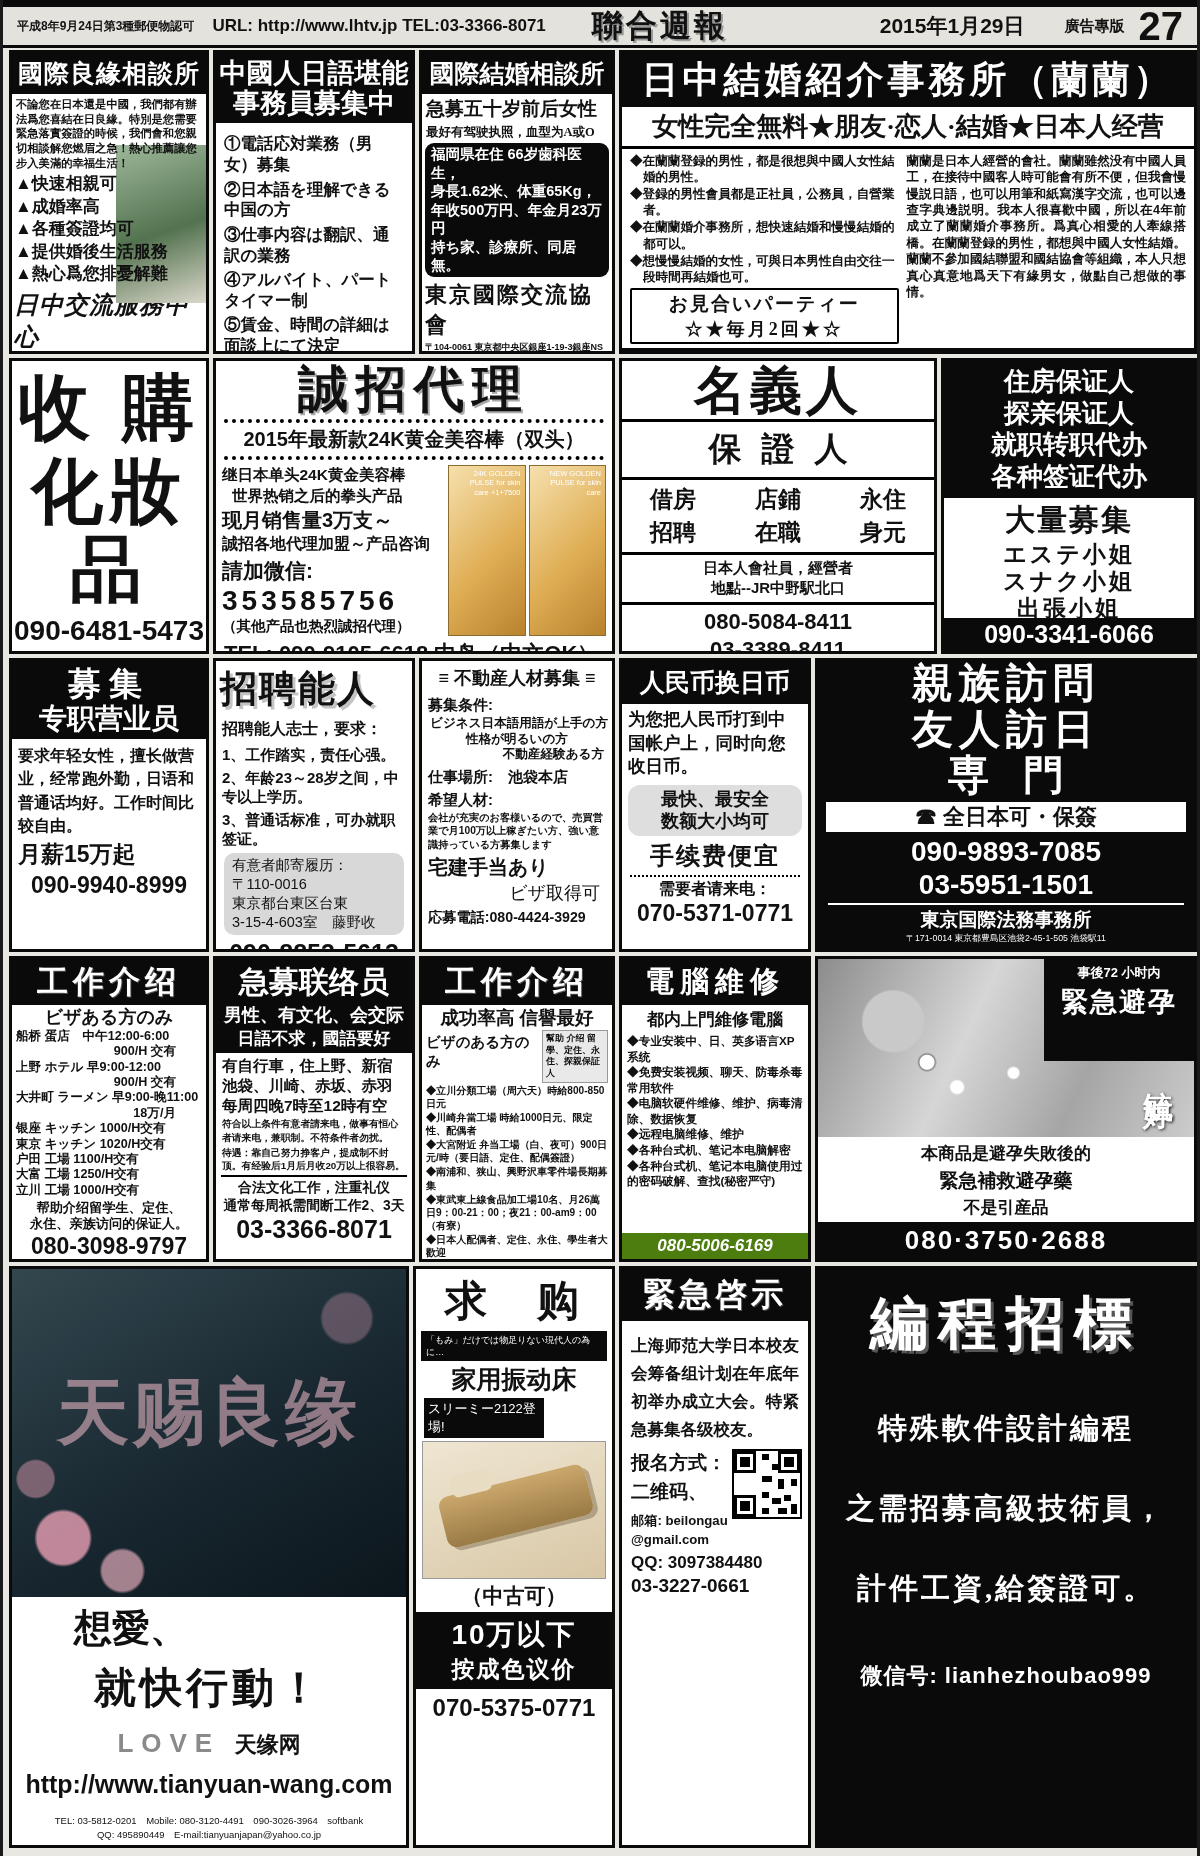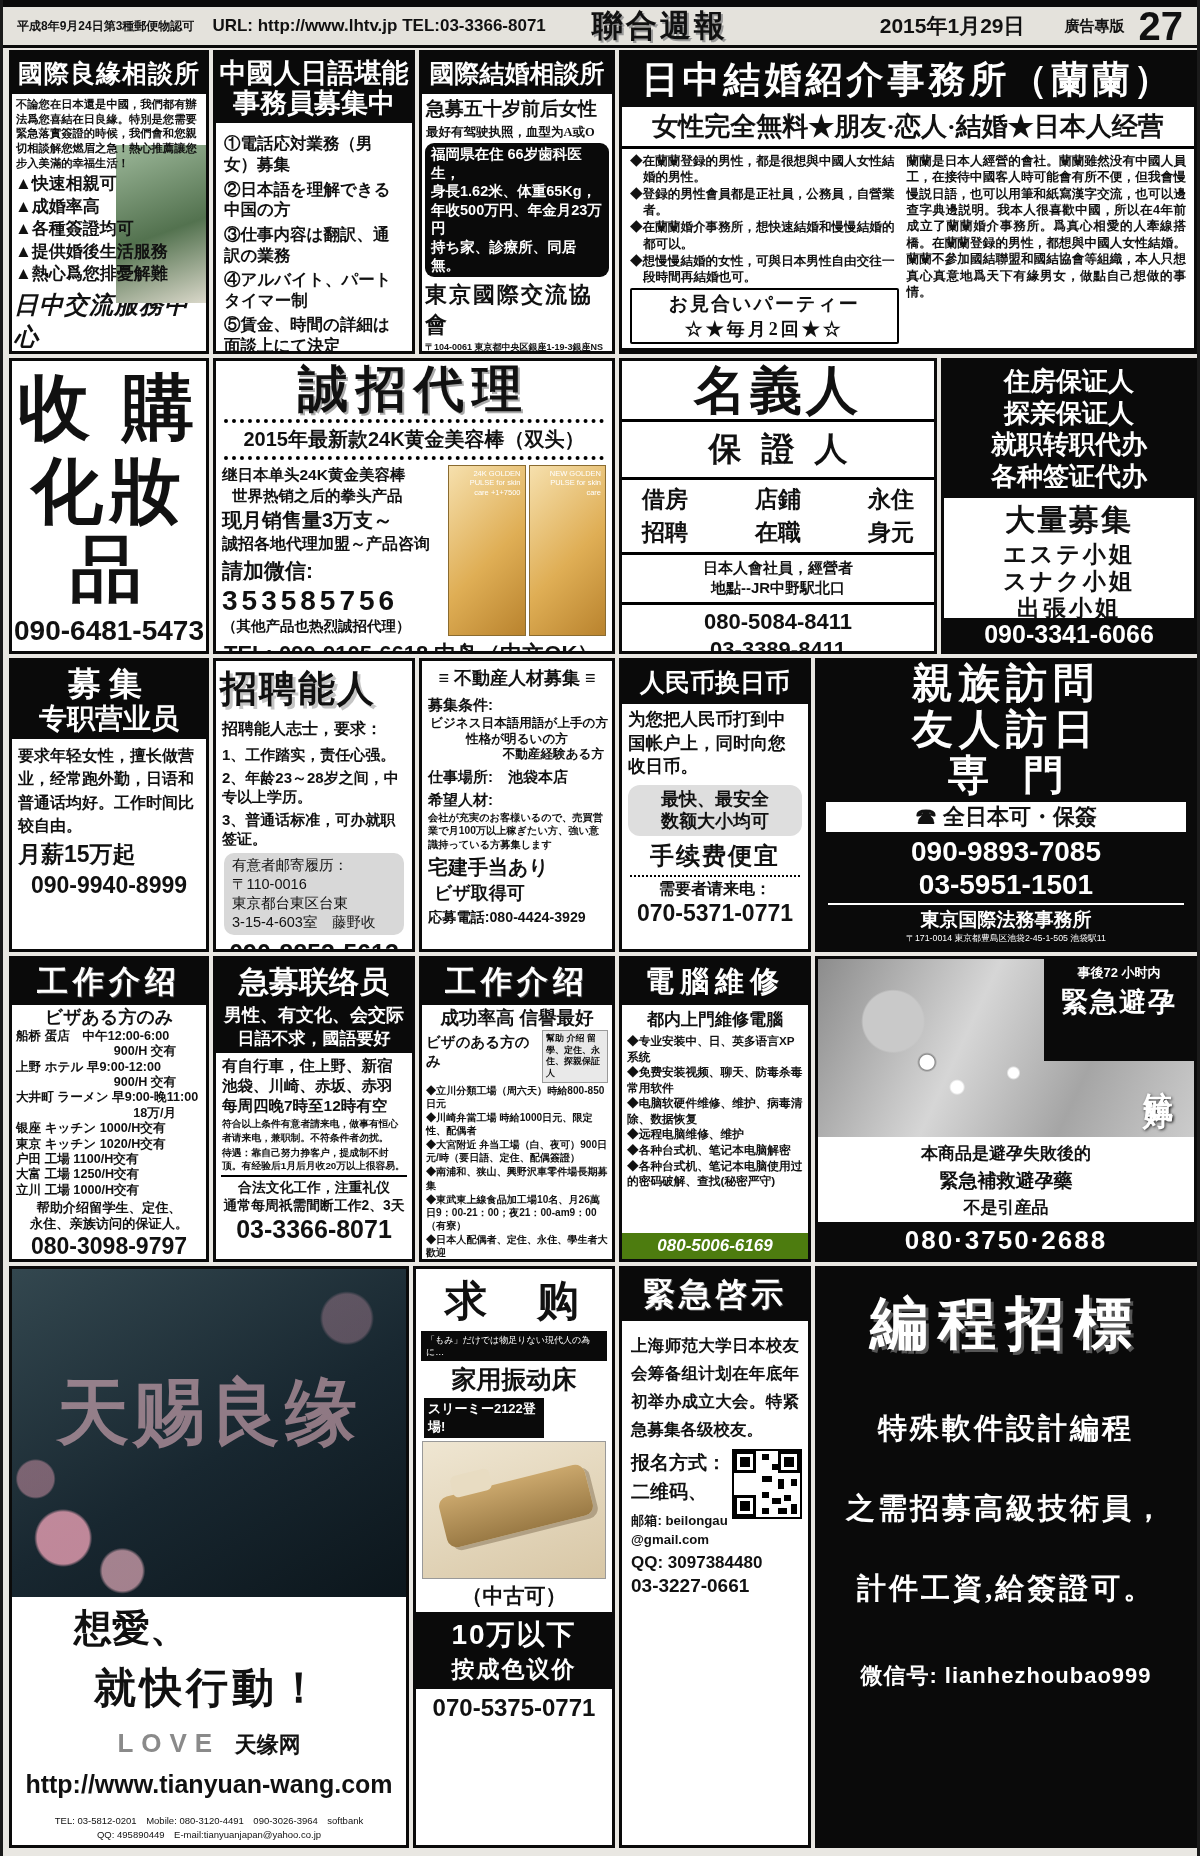--- a/index.html
+++ b/index.html
@@ -64,21 +64,21 @@
 #daili .ln4{font-size:16px;font-weight:bold}
 #daili .wl{font-size:21px;font-weight:900;margin-top:2px}
 #daili .wx{font-size:28px;font-weight:900;letter-spacing:4px}
 #daili .nt{font-size:14.5px;font-weight:bold}
 #daili .prod{width:158px;display:flex;flex-direction:row;gap:3px}
 #daili .pbox{flex:1;background:linear-gradient(135deg,#f6e0ad,#dfae55 55%,#b9832e);border:1px solid #8a6b30;color:#fff;font-size:7.5px;text-align:right;padding:3px 4px;line-height:1.3}
 #daili .telline{font-size:22px;font-weight:900;padding:1px 8px 0}
 
 #meigi .title{font-size:52px;font-weight:900;text-align:center;border-bottom:3px solid #000;line-height:1.12;letter-spacing:4px}
 #meigi .sub{font-size:33px;font-weight:900;text-align:center;letter-spacing:20px;border-bottom:3px solid #000;padding:5px 0 5px 20px}
-#meigi .rows{border-bottom:3px solid #000;padding:3px 4px}
+#meigi .rows{border-bottom:3px solid #000;padding:3px 12px}
 #meigi .row{display:flex;justify-content:space-between;padding:1px 16px;font-size:23px;font-weight:900}
 #meigi .desc{font-size:15px;font-weight:900;text-align:center;line-height:1.35;border-bottom:3px solid #000;padding:3px 0}
 #meigi .tels{font-size:22px;font-weight:900;text-align:center;line-height:1.3;padding:3px 0}
 
 #hoshou .panel{background:#0a0a0a;color:#fff;font-weight:900;font-size:26px;line-height:1.22;text-align:center;padding:5px 0}
 #hoshou .recruit{font-size:30px;font-weight:900;text-align:center;margin-top:2px;letter-spacing:2px}
 #hoshou .girls{font-size:23px;font-weight:900;text-align:center;line-height:1.18;letter-spacing:3px}
 #hoshou .telbar{position:absolute;bottom:0;width:100%;background:#0a0a0a;color:#fff;font-size:25px;font-weight:900;text-align:center;padding:2px 0}
 
 #boshuu .tb{padding:4px 0;line-height:1.15}
@@ -94,21 +94,21 @@
 #zhaopin .resume{background:#d8d8d8;border-radius:10px;margin:4px 8px;padding:3px 8px;font-size:14.5px;line-height:1.32}
 #zhaopin .tel{font-size:25px;font-weight:900;text-align:center}
 
 #fudousan .title{font-size:18px;font-weight:900;text-align:center;padding:5px 0 3px}
 #fudousan .lbl{font-size:15px;font-weight:900;padding:3px 6px 1px}
 #fudousan .conds p{font-size:12.6px;font-weight:900;line-height:1.25}
 #fudousan .i1{padding-left:8px}#fudousan .i2{text-align:center}#fudousan .i3{text-align:right;padding-right:8px}
 #fudousan .place{font-size:15px;font-weight:900;padding:5px 6px 1px}
 #fudousan .hope{font-size:10.2px;font-weight:bold;padding:0 6px;line-height:1.3}
 #fudousan .perk1{font-size:20px;font-weight:900;padding:3px 6px 0}
-#fudousan .perk2{font-size:18px;font-weight:700;text-align:left;padding:0 12px}
+#fudousan .perk2{font-size:18px;font-weight:400;text-align:right;padding:0 12px}
 #fudousan .tel{font-size:14.2px;font-weight:900;padding:3px 6px}
 
 #renminbi .tb{font-size:25px;padding:5px 0}
 #renminbi .body{font-size:17.5px;font-weight:900;padding:4px 6px;line-height:1.35}
 #renminbi .fast{background:#dedede;border-radius:12px;margin:2px 6px;text-align:center;font-size:18px;font-weight:900;line-height:1.25;padding:3px 0}
 #renminbi .fee{font-size:24px;font-weight:900;text-align:center;margin-top:4px;letter-spacing:2px}
 #renminbi .call{font-family:"Liberation Serif",serif;font-size:16px;font-weight:900;text-align:center;border-top:2px dotted #000;margin:3px 8px 0;padding-top:2px}
 #renminbi .tel{font-size:23px;font-weight:900;text-align:center}
 
 #shinzoku{background:#0a0a0a;color:#fff}
@@ -165,21 +165,21 @@
 #tianci .l2{font-size:42px;font-weight:900;font-family:"Liberation Serif",serif;letter-spacing:4px;margin-top:6px}
 #tianci .brand{margin-top:12px}
 #tianci .en{font-size:26px;font-weight:900;color:#8a8a8a;letter-spacing:8px}
 #tianci .cn{font-size:22px;font-weight:900;margin-left:10px}
 #tianci .url{font-size:25px;font-weight:900;margin-top:10px}
 #tianci .foot{position:absolute;bottom:3px;width:100%;font-size:9.5px;text-align:center;line-height:1.5}
 
 #qiugou .title{font-size:42px;font-weight:900;text-align:center;letter-spacing:4px;padding-top:4px}
 #qiugou .smallbox{background:#0a0a0a;color:#fff;font-size:9px;margin:2px 5px;padding:3px 5px;line-height:1.35}
 #qiugou .sub{font-size:25px;font-weight:900;text-align:center;margin:2px 0}
-#qiugou .prodline{background:#0a0a0a;color:#fff;font-size:13px;font-weight:bold;width:120px;margin-left:8px;padding:2px 4px}
+#qiugou .prodline{background:#0a0a0a;color:#fff;font-size:13px;font-weight:normal;width:120px;margin-left:8px;padding:2px 4px}
 #qiugou .img{position:relative;height:138px;margin:3px 6px;background:linear-gradient(160deg,#efe6d2,#d8c7a6);border:1px solid #999;overflow:hidden}
 #qiugou .bed{position:absolute;left:18px;top:38px;width:150px;height:52px;background:linear-gradient(#caa76c,#9a7a45);border-radius:10px;transform:rotate(-14deg);box-shadow:4px 4px 0 rgba(90,70,40,.35)}
 #qiugou .pillow{position:absolute;left:28px;top:30px;width:40px;height:22px;background:#e8dcc2;border-radius:6px;transform:rotate(-14deg)}
 #qiugou .cond{font-size:21px;font-weight:900;text-align:center}
 #qiugou .band{background:#0a0a0a;color:#fff;text-align:center;padding:4px 0;margin-top:2px}
 #qiugou .p1{font-size:28px;font-weight:900;letter-spacing:2px}
 #qiugou .p2{font-size:23px;font-weight:900;letter-spacing:2px}
 #qiugou .tel{font-size:24px;font-weight:900;text-align:center;padding-top:5px}
 
 #jinji .tb{font-size:32px;letter-spacing:4px;padding:4px 0;text-shadow:1px 1px 0 #555}

